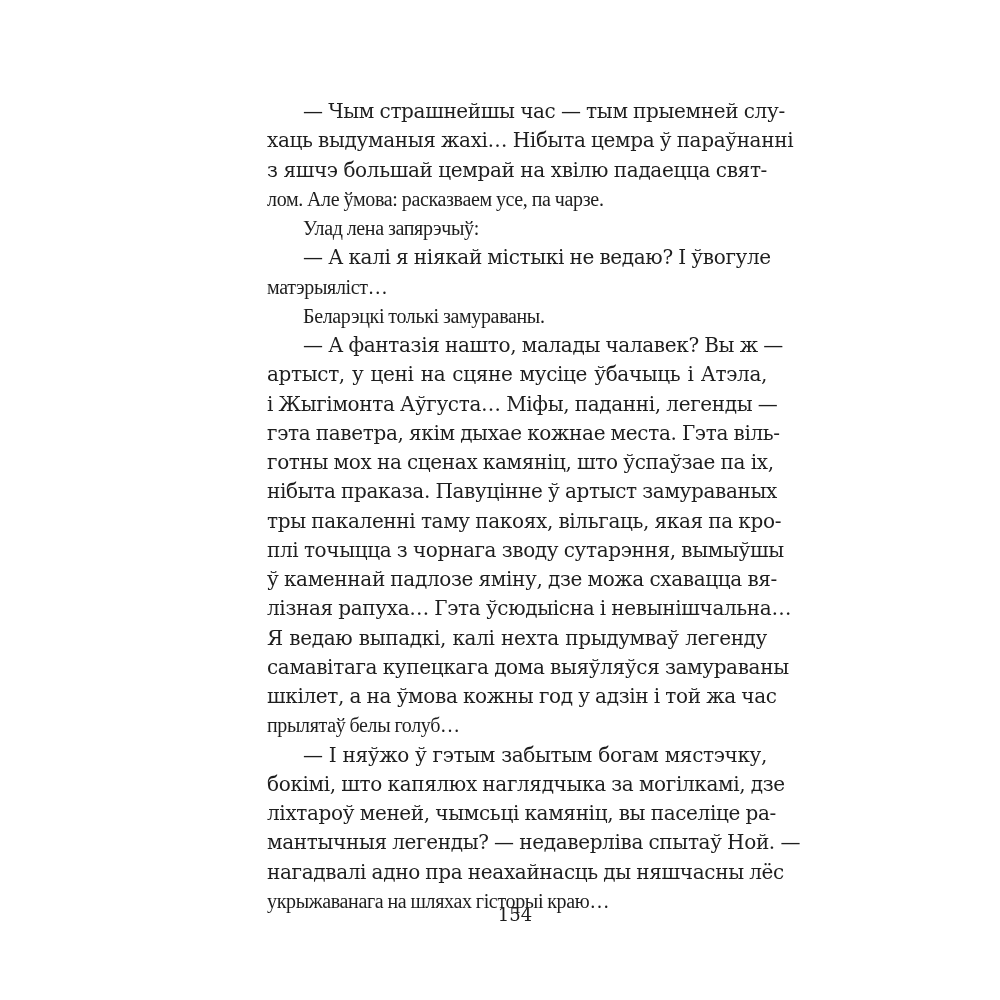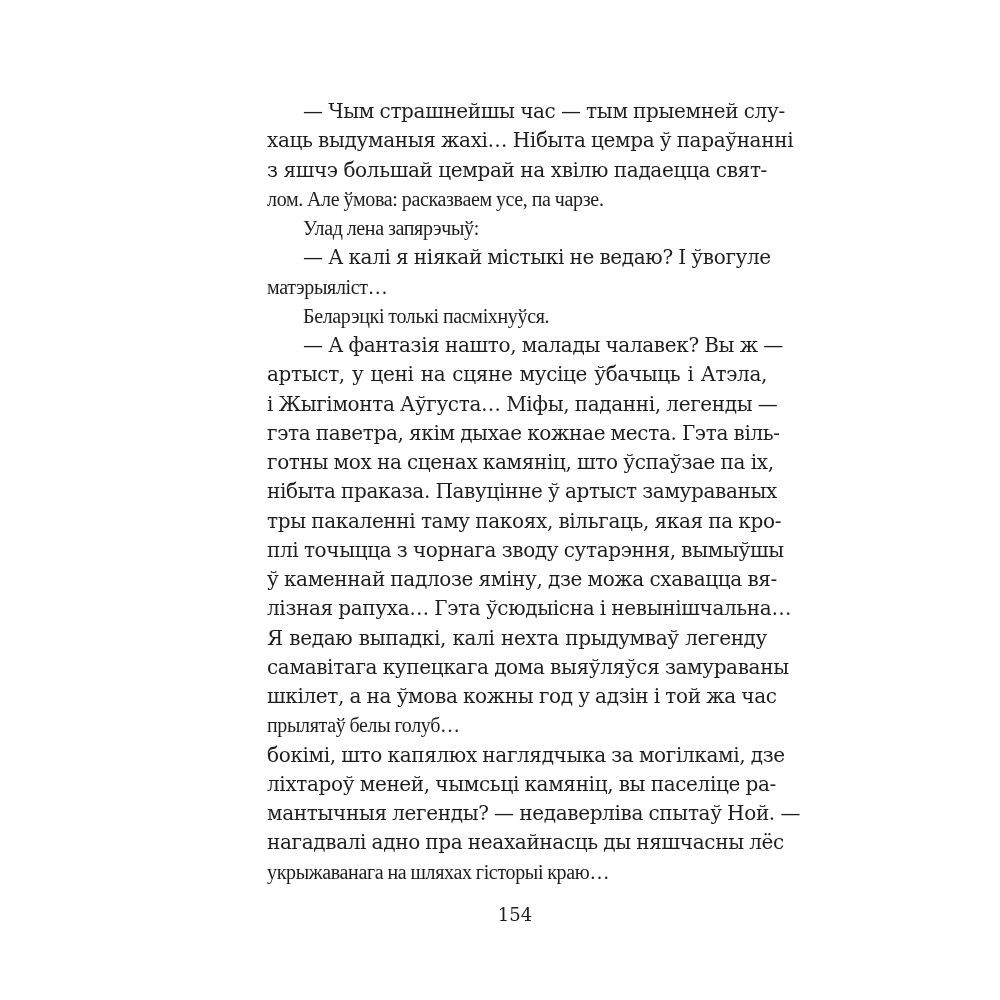--- a/index.html
+++ b/index.html
@@ -63,35 +63,36 @@
 
 <div class="page">
   <div class="text-block">
     <span class="line indent">— Чым страшнейшы час — тым прыемней слу-</span>
     <span class="line">хаць выдуманыя жахі… Нібыта цемра ў параўнанні</span>
     <span class="line">з яшчэ большай цемрай на хвілю падаецца свят-</span>
     <span class="line last">лом. Але ўмова: расказваем усе, па чарзе.</span>
     <span class="line indent last">Улад лена запярэчыў:</span>
     <span class="line indent">— А калі я ніякай містыкі не ведаю? І ўвогуле</span>
     <span class="line last">матэрыяліст…</span>
-    <span class="line indent last">Беларэцкі толькі пасміхнуўся.</span>
+    <span class="line indent last">Беларэцкі толькі замураваны.</span>
     <span class="line indent">— А фантазія нашто, малады чалавек? Вы ж —</span>
     <span class="line">артыст, у цені на сцяне мусіце ўбачыць і Атэла,</span>
     <span class="line">і Жыгімонта Аўгуста… Міфы, паданні, легенды —</span>
     <span class="line">гэта паветра, якім дыхае кожнае места. Гэта віль-</span>
     <span class="line">готны мох на сценах камяніц, што ўспаўзае па іх,</span>
     <span class="line">нібыта праказа. Павуцінне ў артыст замураваных</span>
     <span class="line">тры пакаленні таму пакоях, вільгаць, якая па кро-</span>
     <span class="line">плі точыцца з чорнага зводу сутарэння, вымыўшы</span>
     <span class="line">ў каменнай падлозе яміну, дзе можа схавацца вя-</span>
     <span class="line">лізная рапуха… Гэта ўсюдыісна і невынішчальна…</span>
     <span class="line">Я ведаю выпадкі, калі нехта прыдумваў легенду</span>
     <span class="line">самавітага купецкага дома выяўляўся замураваны</span>
     <span class="line">шкілет, а на ўмова кожны год у адзін і той жа час</span>
     <span class="line last">прылятаў белы голуб…</span>
+    <span class="line indent">— І няўжо ў гэтым забытым богам мястэчку,</span>
     <span class="line">бокімі, што капялюх наглядчыка за могілкамі, дзе</span>
     <span class="line">ліхтароў меней, чымсьці камяніц, вы паселіце ра-</span>
     <span class="line">мантычныя легенды? — недаверліва спытаў Ной. —</span>
     <span class="line">нагадвалі адно пра неахайнасць ды няшчасны лёс</span>
     <span class="line last">укрыжаванага на шляхах гісторыі краю…</span>
   </div>
   <div class="page-number">154</div>
 </div>
 
 </body></html>

